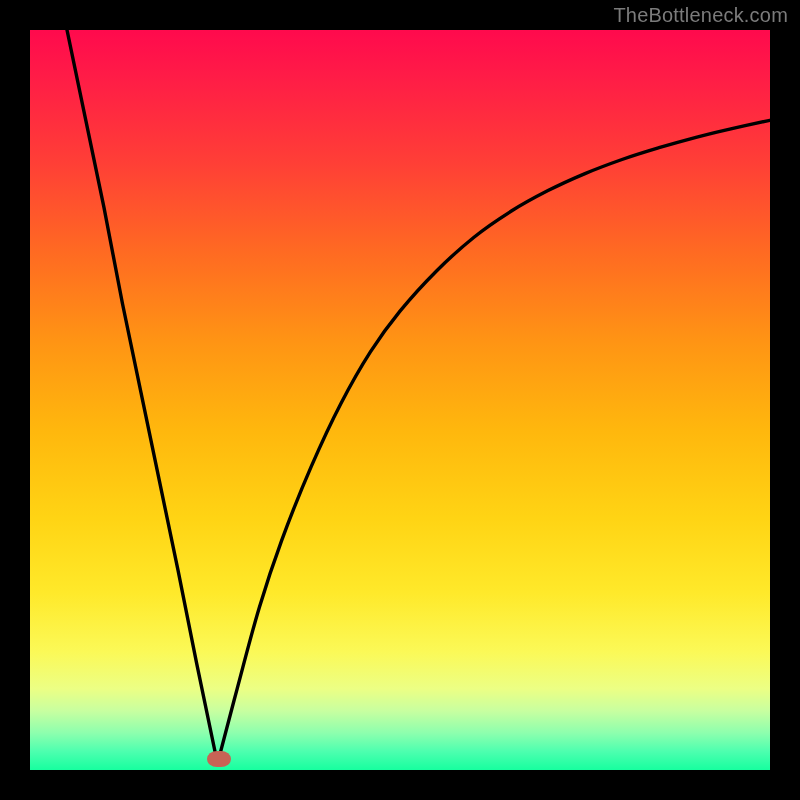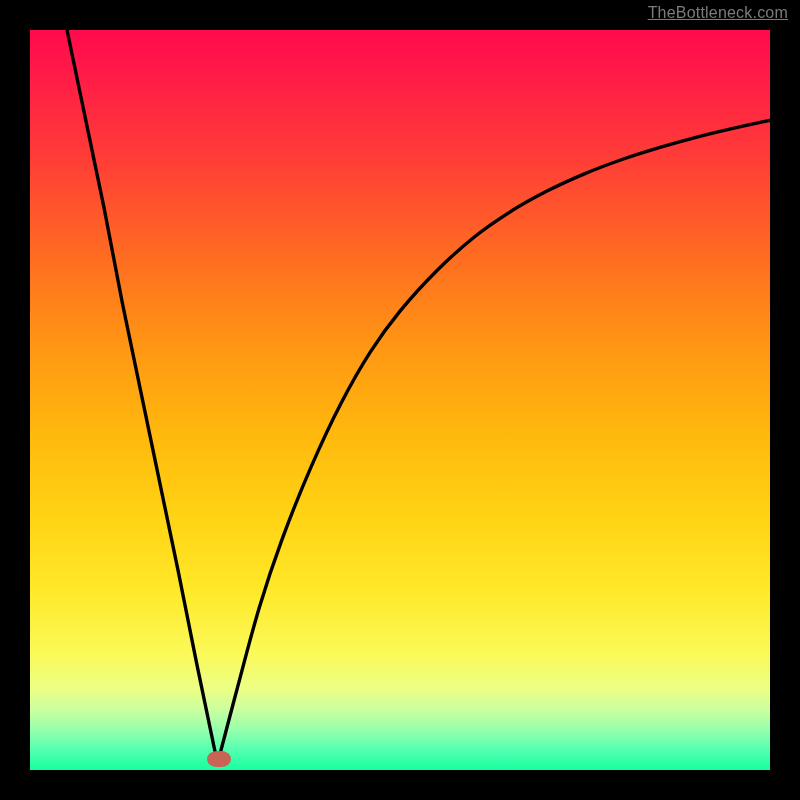--- a/index.html
+++ b/index.html
@@ -46,24 +46,23 @@
     height: 16px;
     border-radius: 10px / 8px;
     background: #c86355;
     transform: translate(-50%, -50%);
   }
   .watermark {
     position: absolute;
     top: 4px;
     right: 12px;
     color: #7b7b7b;
-    font-size: 16px;
+    font-size: 20px;
     font-weight: 500;
     letter-spacing: 0.2px;
-    text-decoration: underline;
   }
   svg.curve {
     position: absolute;
     inset: 0;
   }
   svg.curve path {
     stroke: #000;
     stroke-width: 3.4;
     fill: none;
     stroke-linecap: round;

